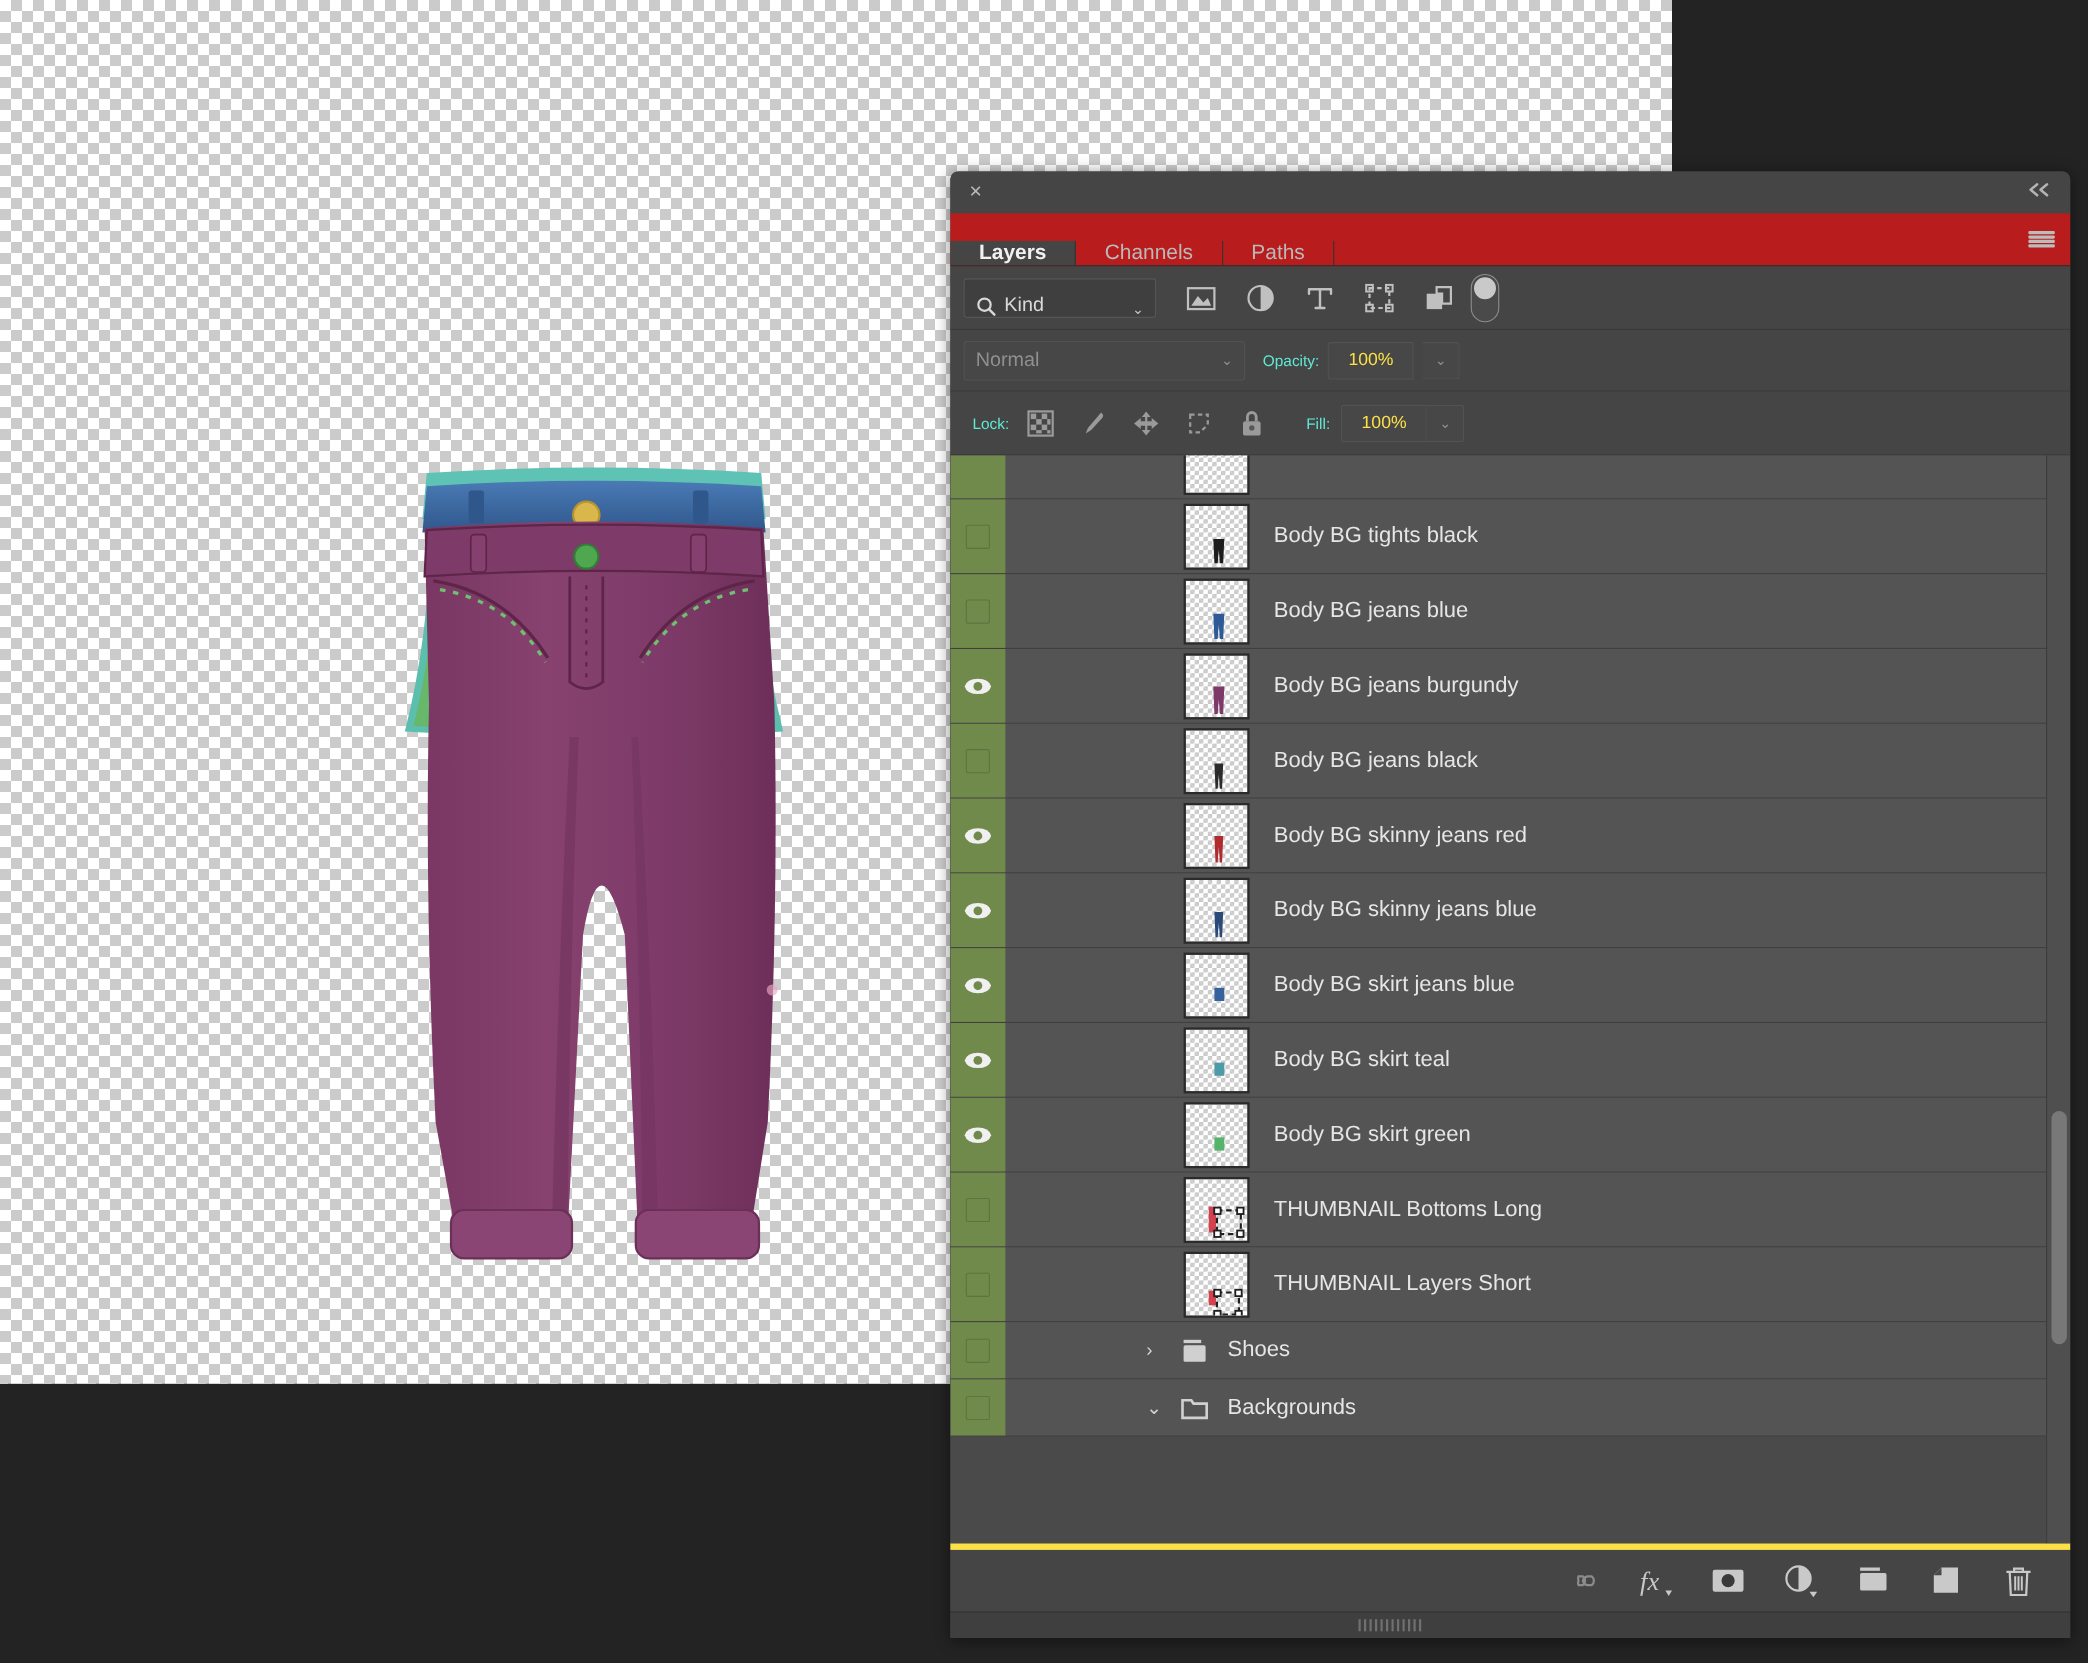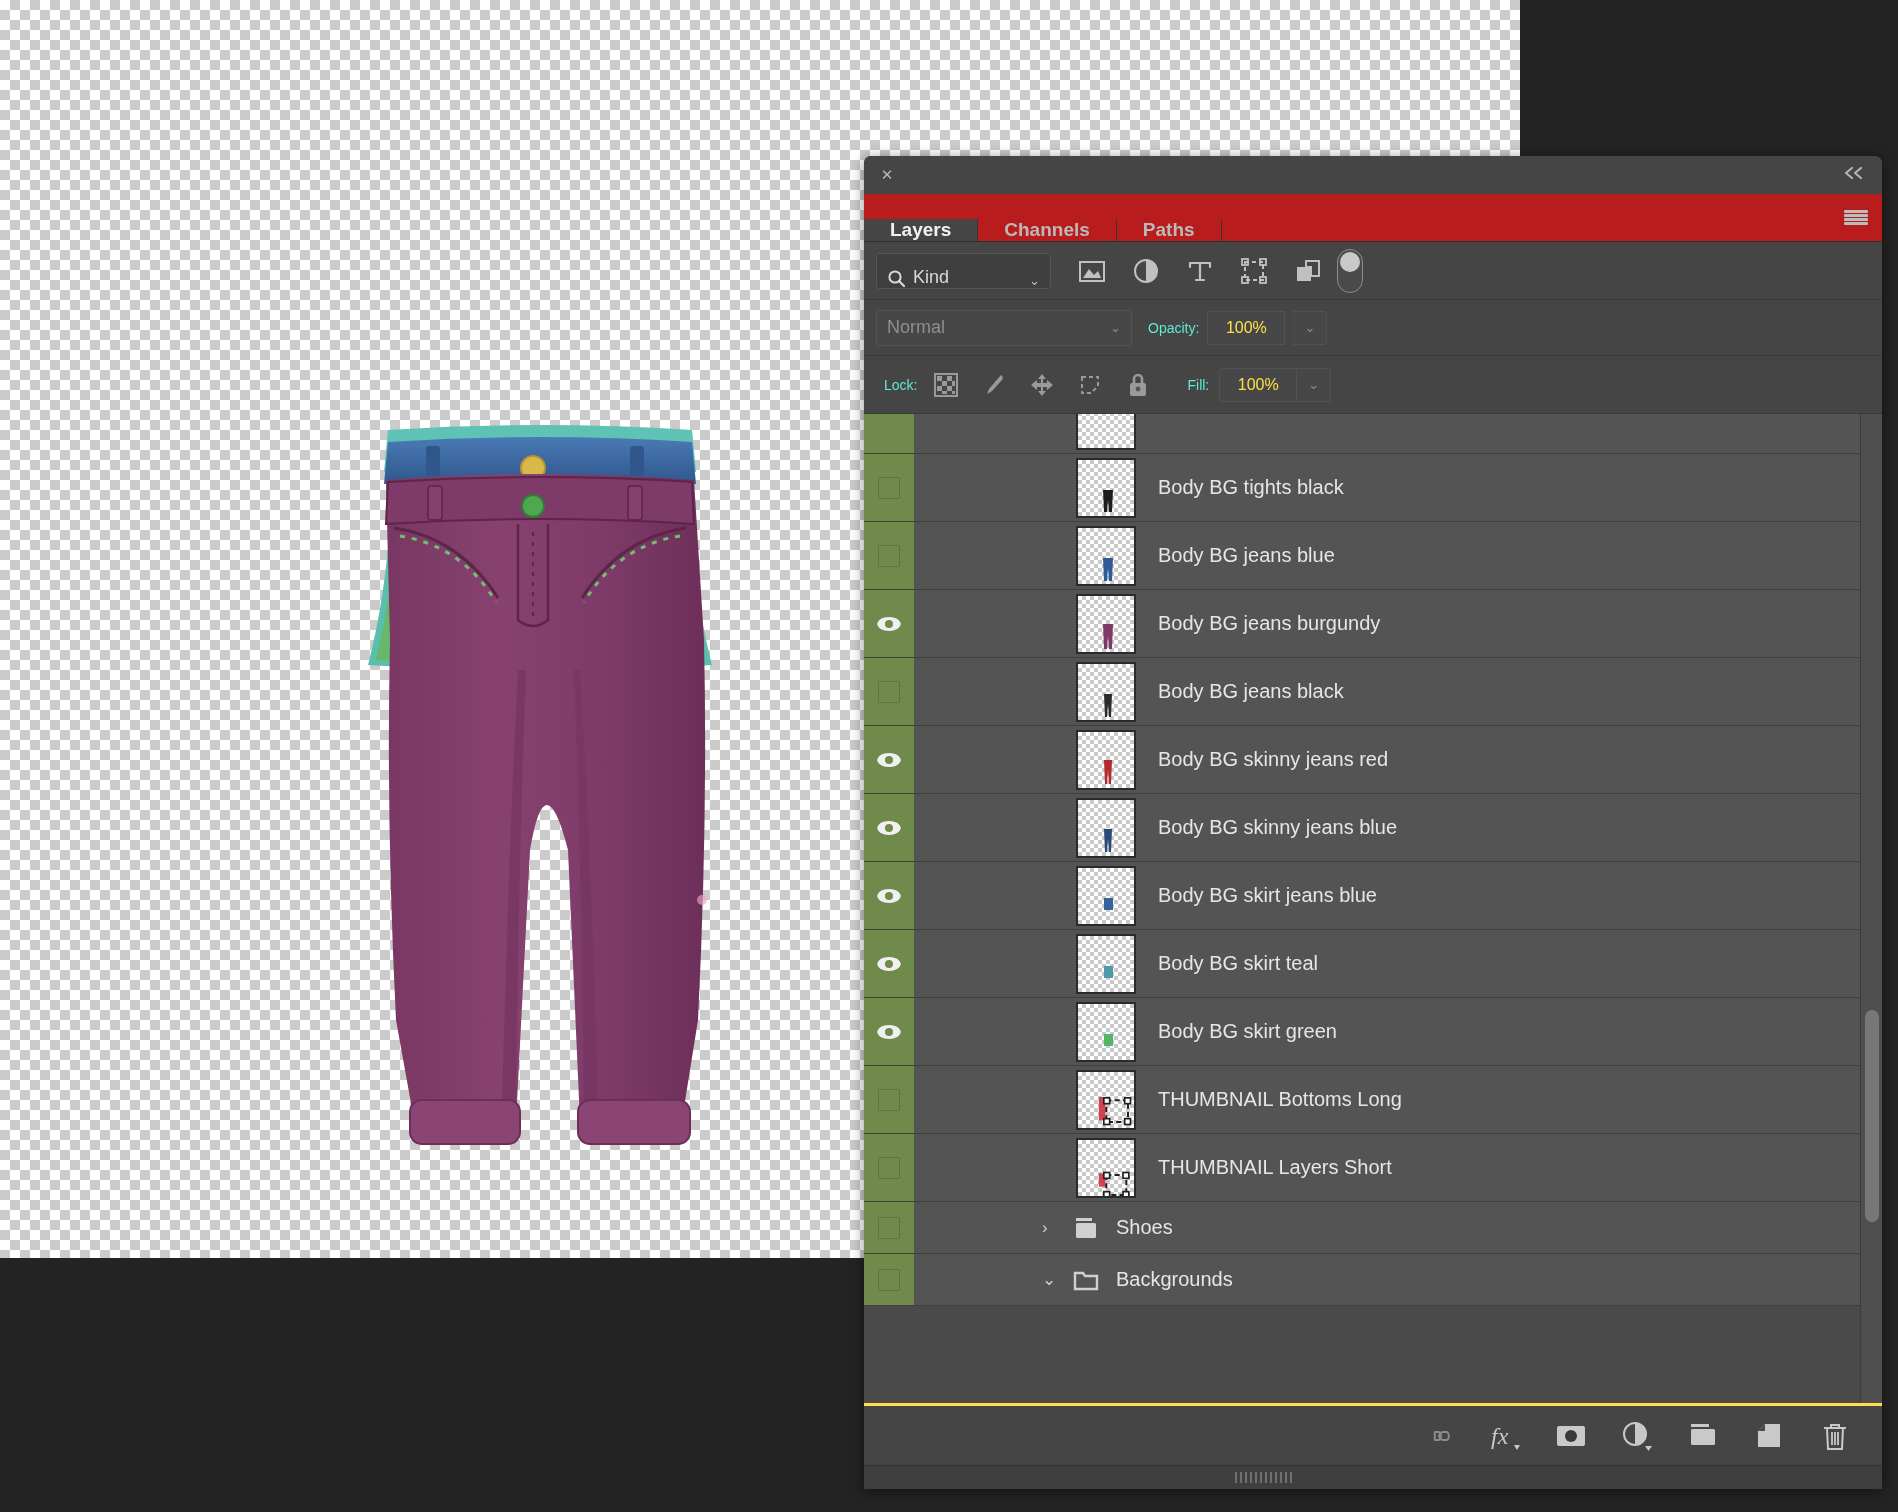--- a/index.html
+++ b/index.html
@@ -62,21 +62,20 @@
     height: 48px; flex: 0 0 48px;
     background: #b91c1c;
     display: flex; align-items: flex-end;
     position: relative;
     border-bottom: 1px solid #2f2f2f;
   }
   .tab {
     padding: 0 26px; display: flex; align-items: center;
     font-size: 19px; color: #b9b9b9; cursor: pointer;
     border-right: 1px solid #343434;
-    font-weight: bold;
   }
   .tab.active { background: #454545; color: #f1f1f1; font-weight: bold; }
   .tab-rest { flex: 1; }
   .tab-menu {
     position: absolute; right: 12px; top: 50%; transform: translateY(-50%);
     width: 28px; height: 20px; cursor: pointer;
     display: flex; flex-direction: column; justify-content: space-between;
     padding: 2px 2px;
   }
   .tab-menu i { display: block; height: 3px; background: #bcbcbc; border-radius: 1px; }
@@ -194,21 +193,21 @@
     background: #4f4f4f; border-left: 1px solid #3d3d3d;
   }
   .vthumb {
     position: absolute; left: 4px; width: 14px;
     background: #787878; border-radius: 7px;
   }
 
   .panel-footer {
     height: 62px; flex: 0 0 62px;
     background: #454545;
-    border-top: 3px solid #fde047;
+    border-top: 6px solid #fde047;
     display: flex; align-items: center; justify-content: flex-end;
     gap: 32px; padding-right: 30px;
   }
   .fbtn { width: 34px; height: 34px; cursor: pointer; position: relative; }
   .panel-grip {
     height: 24px; flex: 0 0 24px;
     background: #3f3f3f; border-top: 1px solid #333;
     display: flex; align-items: center; justify-content: center;
   }
   .grip-lines { display: flex; gap: 3px; margin-right: 220px; }

